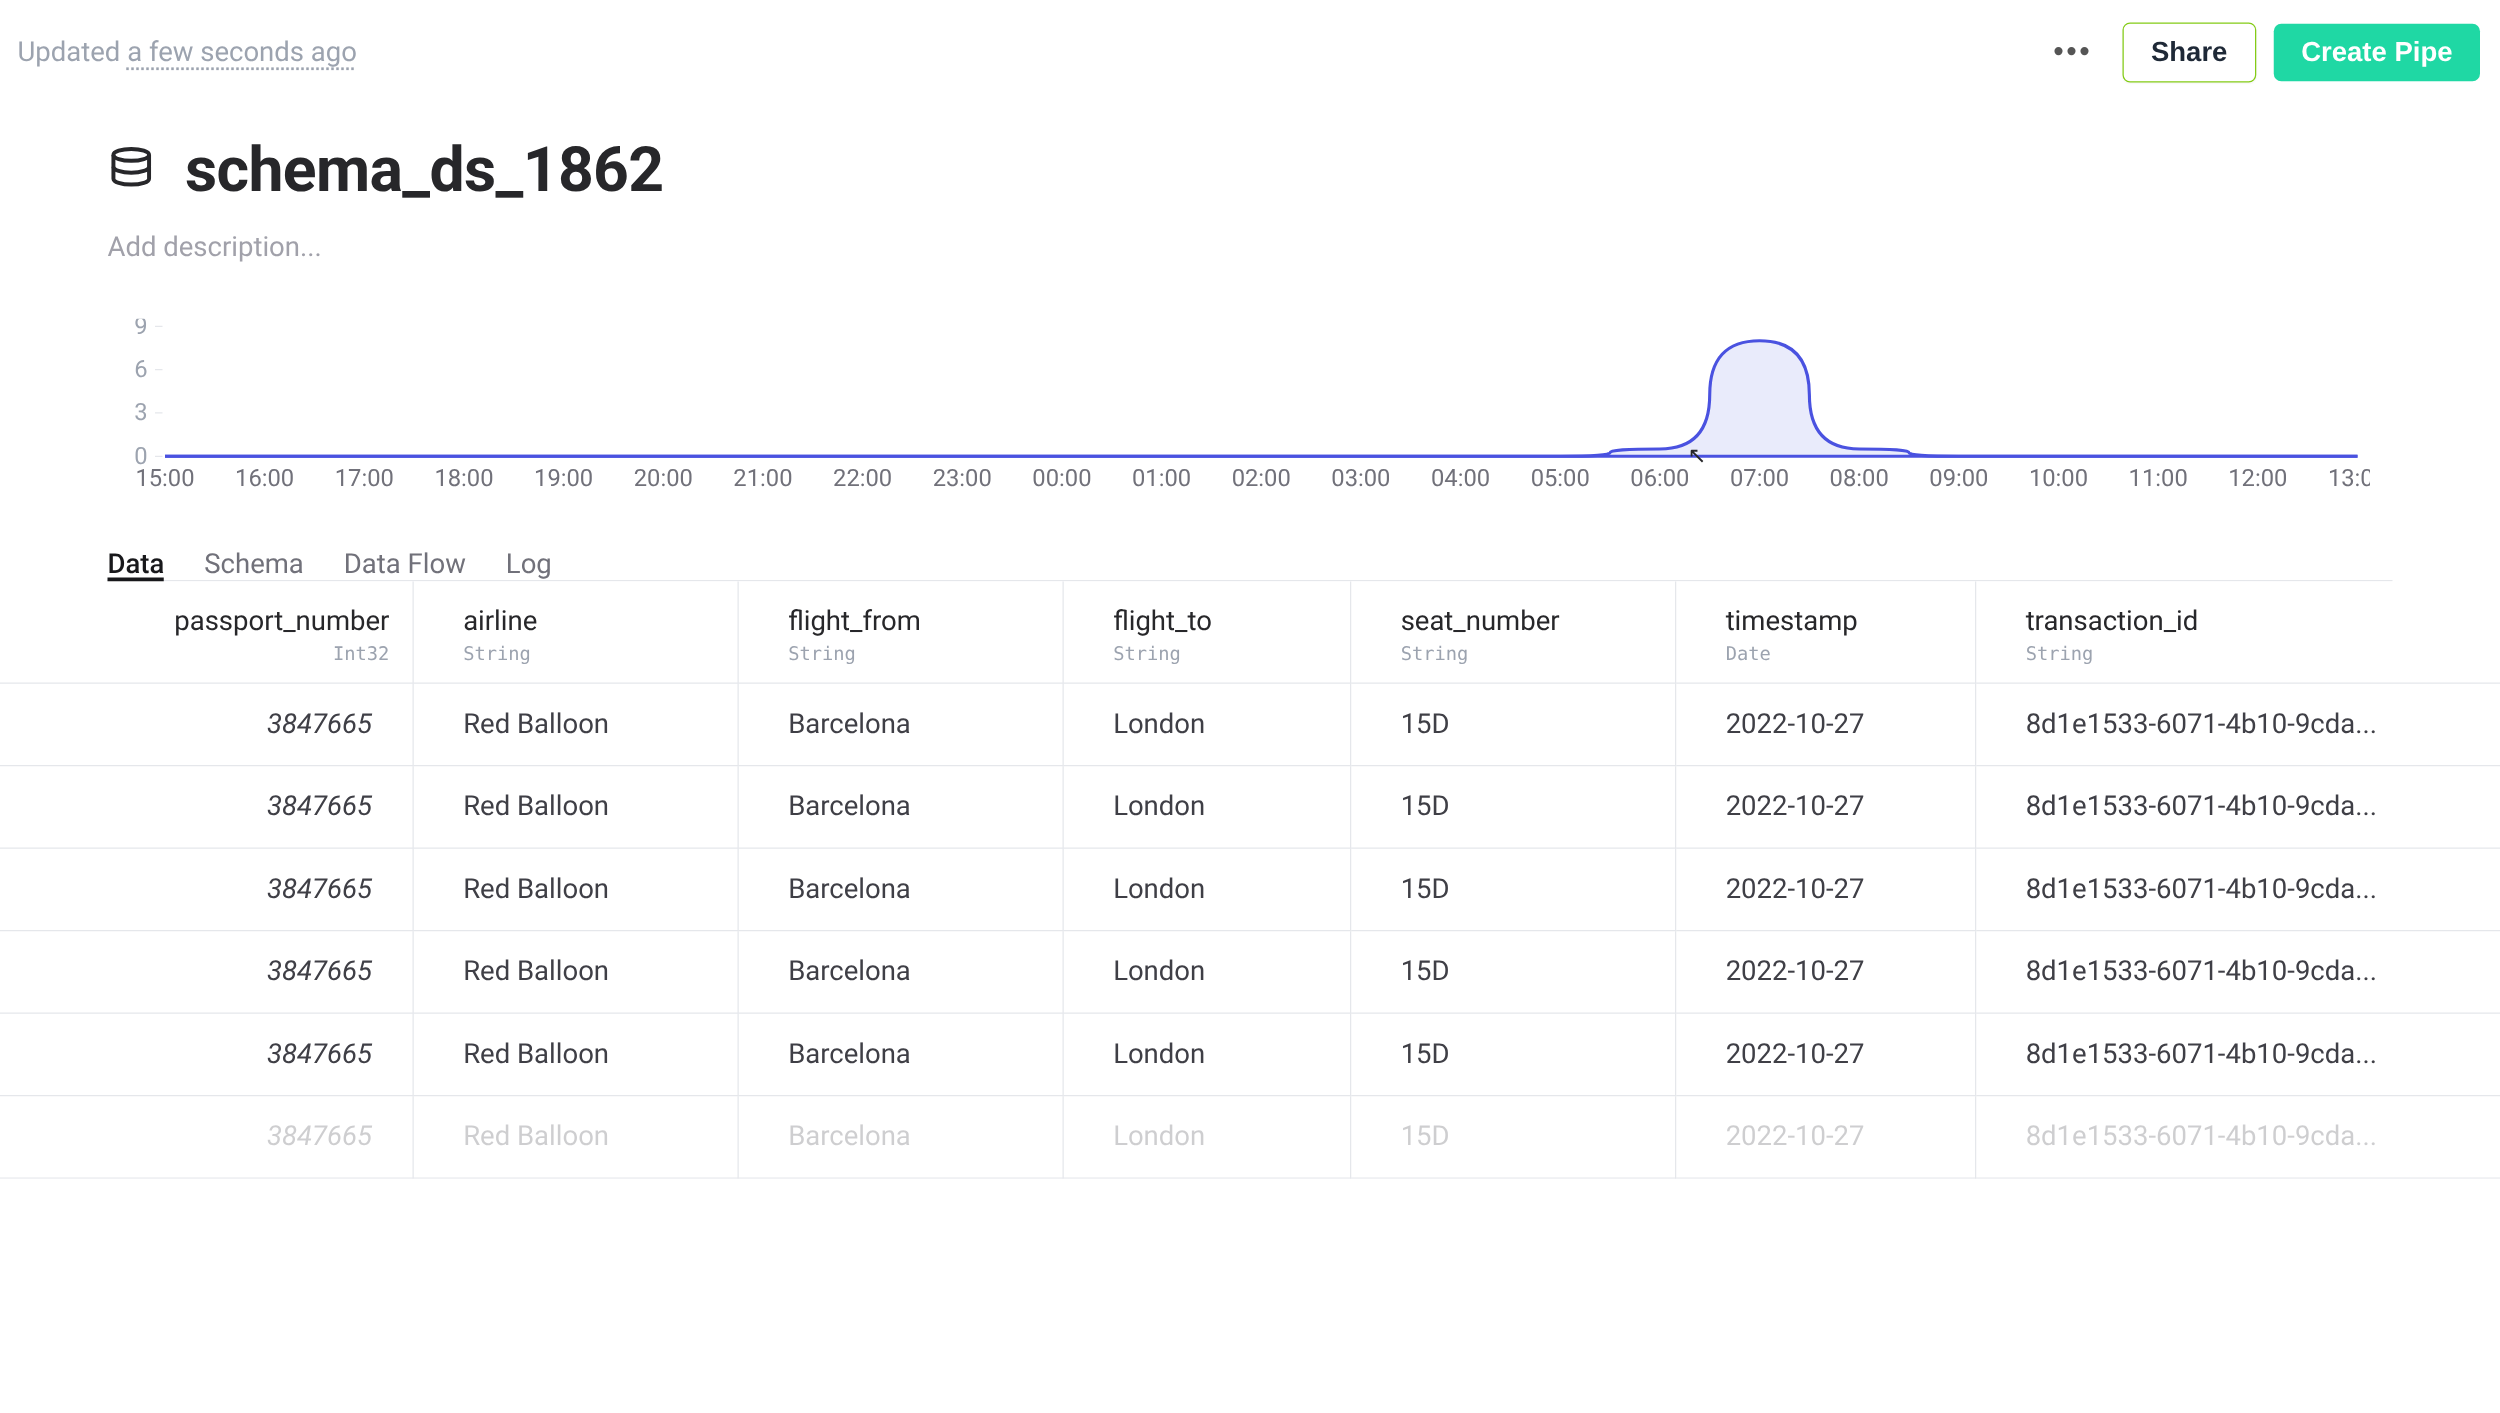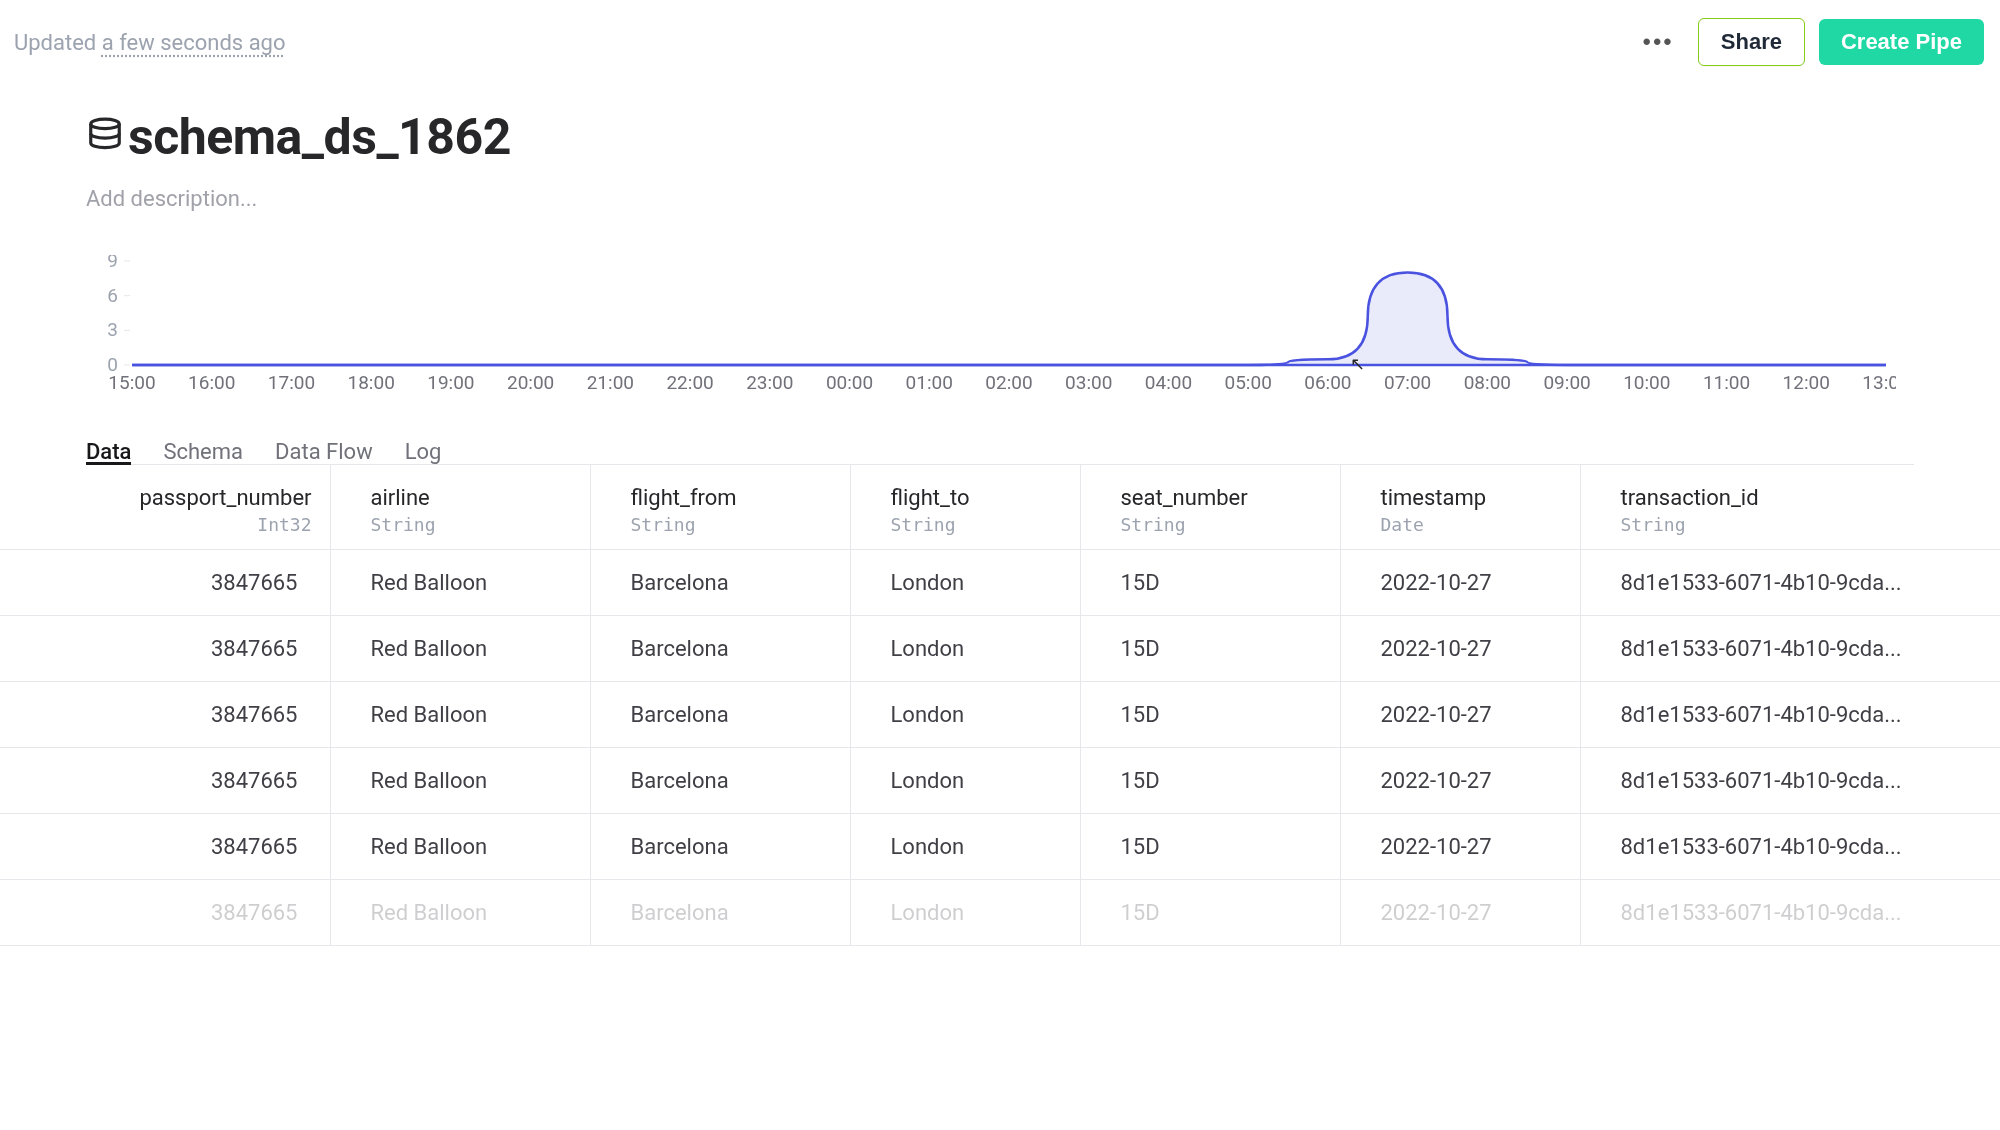--- a/index.html
+++ b/index.html
@@ -62,21 +62,21 @@
       padding: 10px 22px;
       cursor: pointer;
     }
     
     .content {
       padding: 24px 86px 0 86px;
     }
     .title-row {
       display: flex;
       align-items: center;
-      gap: 4px;
+      gap: 24px;
     }
     .db-icon svg {
       width: 38px;
       height: 42px;
     }
     .page-title {
       font-size: 50px;
       font-weight: 700;
       letter-spacing: -0.5px;
     }
@@ -153,32 +153,32 @@
     th {
       padding: 20px 18px 14px 40px;
       background: #fff;
     }
     th:first-child, td:first-child { border-left: none; padding-left: 86px; }
     td {
       padding: 20px 18px 20px 40px;
       font-size: 22px;
       color: #3f3f46;
     }
-    td:first-child { text-align: right; padding-right: 32px; }
+    td:first-child { text-align: right; padding-right: 32px; font-style: italic; }
     th .col-name {
       display: block;
       font-size: 22px;
       font-weight: 400;
       color: #27272a;
       margin-bottom: 4px;
     }
     th .col-type {
       display: block;
       font-family: ui-monospace, "SF Mono", Menlo, monospace;
-      font-size: 18px;
+      font-size: 15px;
       color: #9ca3af;
       font-weight: 400;
     }
     th:first-child .col-name, th:first-child .col-type { text-align: right; }
     td.ellipsis {
       white-space: nowrap;
       overflow: hidden;
       text-overflow: ellipsis;
     }
     

